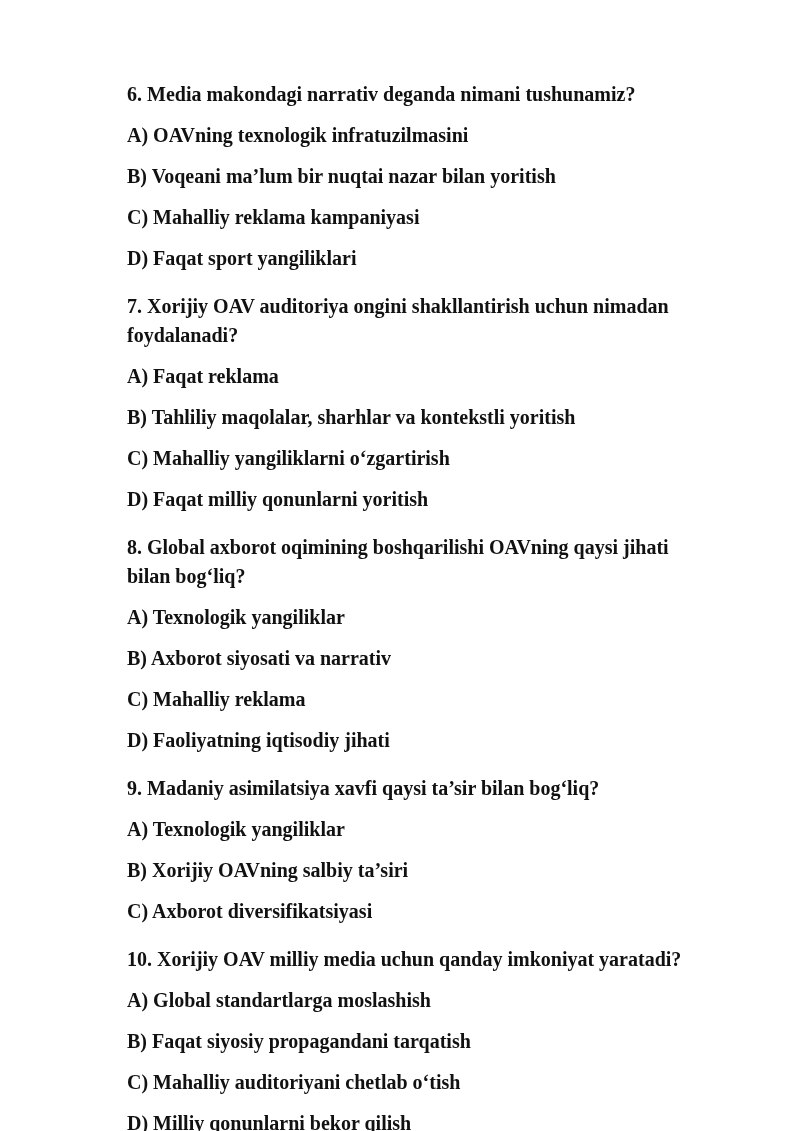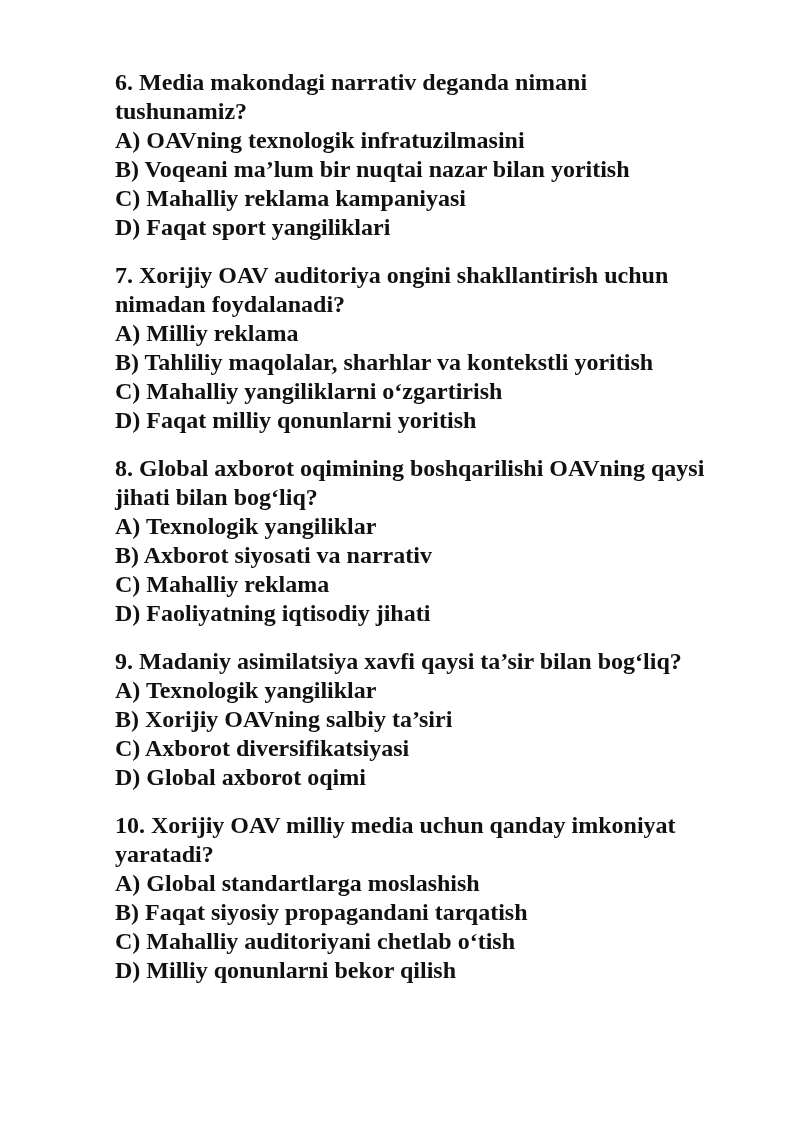--- a/index.html
+++ b/index.html
@@ -18,22 +18,22 @@
   .content {
     position: absolute;
     left: 115px;
     top: 68px;
     width: 600px;
   }
   .question-block {
     margin: 0 0 19px 0;
   }
   .question-block p {
-    margin: 0;
-    font-size: 24px;
+    margin: 12px;
+    font-size: 20px;
     line-height: 29px;
     text-rendering: optimizeLegibility;
   }
   .question-title {
     font-weight: 700;
   }
   .option {
     font-weight: 700;
   }
 </style>
@@ -45,40 +45,39 @@
   <section class="question-block">
     <p class="question-title">6. Media makondagi narrativ deganda nimani tushunamiz?</p>
   <p class="option">A) OAVning texnologik infratuzilmasini</p>
         <p class="option">B) Voqeani ma’lum bir nuqtai nazar bilan yoritish</p>
         <p class="option">C) Mahalliy reklama kampaniyasi</p>
         <p class="option">D) Faqat sport yangiliklari</p>
       </section>
 
   <section class="question-block">
     <p class="question-title">7. Xorijiy OAV auditoriya ongini shakllantirish uchun nimadan foydalanadi?</p>
-  <p class="option">A) Milliy reklama</p>
+  <p class="option">A) Faqat reklama</p>
         <p class="option">B) Tahliliy maqolalar, sharhlar va kontekstli yoritish</p>
         <p class="option">C) Mahalliy yangiliklarni o‘zgartirish</p>
         <p class="option">D) Faqat milliy qonunlarni yoritish</p>
       </section>
 
   <section class="question-block">
     <p class="question-title">8. Global axborot oqimining boshqarilishi OAVning qaysi jihati bilan bog‘liq?</p>
   <p class="option">A) Texnologik yangiliklar</p>
         <p class="option">B) Axborot siyosati va narrativ</p>
         <p class="option">C) Mahalliy reklama</p>
         <p class="option">D) Faoliyatning iqtisodiy jihati</p>
       </section>
 
   <section class="question-block">
     <p class="question-title">9. Madaniy asimilatsiya xavfi qaysi ta’sir bilan bog‘liq?</p>
   <p class="option">A) Texnologik yangiliklar</p>
         <p class="option">B) Xorijiy OAVning salbiy ta’siri</p>
         <p class="option">C) Axborot diversifikatsiyasi</p>
-        <p class="option">D) Global axborot oqimi</p>
       </section>
 
   <section class="question-block">
     <p class="question-title">10. Xorijiy OAV milliy media uchun qanday imkoniyat yaratadi?</p>
   <p class="option">A) Global standartlarga moslashish</p>
         <p class="option">B) Faqat siyosiy propagandani tarqatish</p>
         <p class="option">C) Mahalliy auditoriyani chetlab o‘tish</p>
         <p class="option">D) Milliy qonunlarni bekor qilish</p>
       </section>
 

